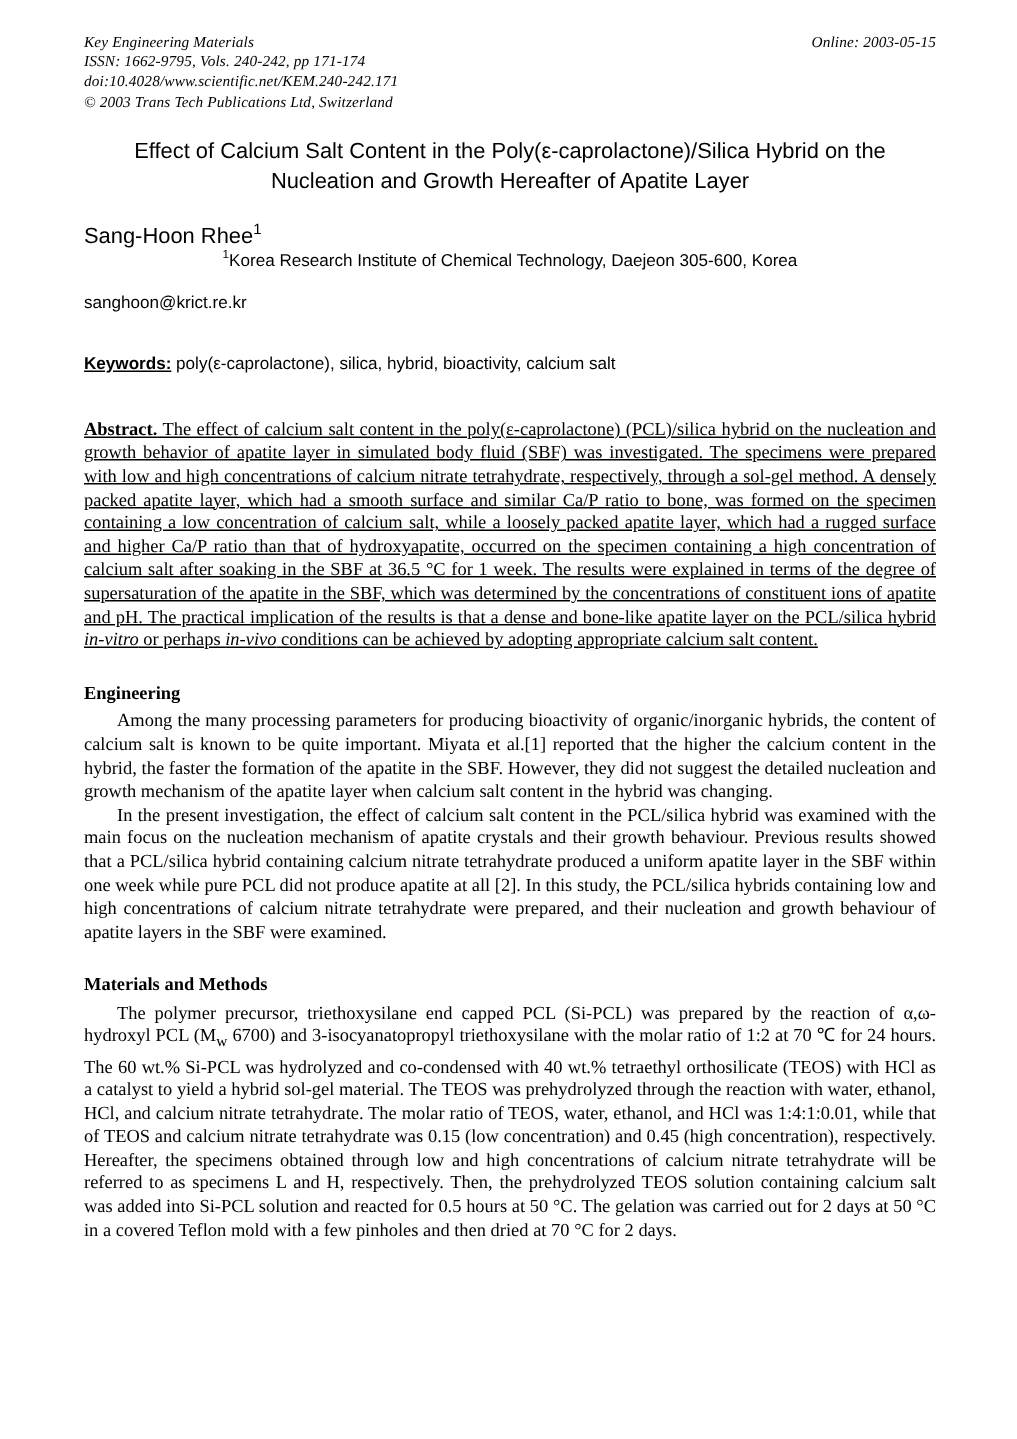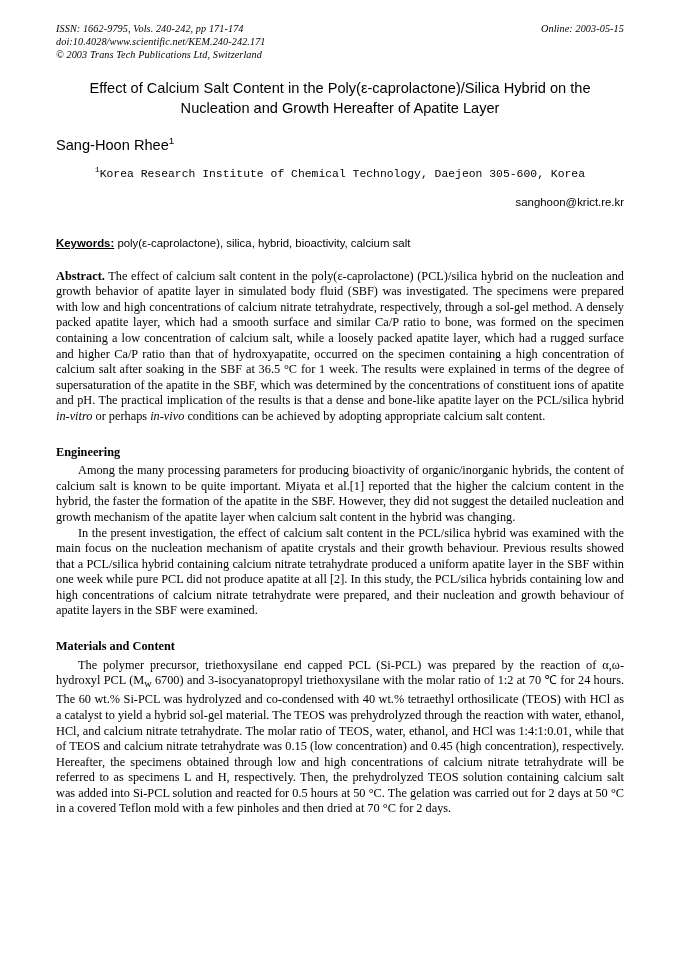--- a/index.html
+++ b/index.html
@@ -58,32 +58,31 @@
     font-weight: normal;
   }
   .author {
     margin-top: 18px;
     font-family: "Liberation Sans", sans-serif;
     font-size: 14.6px;
     line-height: 18px;
     text-align: left;
   }
   .affiliation {
-    margin-top: 13px;
-    font-family: Liberation Mono, monospace;
+    font-family: Liberation Sans, sans-serif;
     font-size: 11.4px;
     line-height: 15px;
     text-align: center;
   }
   .email {
     margin-top: 13px;
     font-family: "Liberation Sans", sans-serif;
     font-size: 11.4px;
     line-height: 15px;
-    text-align: right;
+    text-align: left;
   }
   sup {
     font-size: 0.68em;
     vertical-align: super;
     line-height: 0;
   }
 
   
   .keywords {
     margin-top: 26px;
@@ -91,24 +90,25 @@
     font-size: 11.4px;
     line-height: 15px;
   }
   .keywords .kw-label {
     font-weight: bold;
     text-decoration: underline;
   }
 
   
   .abstract {
-    margin-top: 18px;
+    margin-top: 28px;
     font-size: 12.3px;
     line-height: 15.6px;
     text-align: justify;
+    text-decoration: underline;
   }
   .abstract .ab-label {
     font-weight: bold;
   }
   .section-head {
     margin-top: 20px;
     font-size: 12.3px;
     font-weight: bold;
     line-height: 15.6px;
   }
@@ -128,20 +128,21 @@
   i, .it { font-style: italic; }
 </style>
 </head>
 <body>
 
 <div class="page">
   <div class="content">
 
     <div class="masthead">
       <div class="online">Online: 2003-05-15</div>
+      <div class="masthead-line">Key Engineering Materials</div>
       <div class="masthead-line">ISSN: 1662-9795, Vols. 240-242, pp 171-174</div>
       <div class="masthead-line">doi:10.4028/www.scientific.net/KEM.240-242.171</div>
       <div class="masthead-line">© 2003 Trans Tech Publications Ltd, Switzerland</div>
     </div>
 
     <div class="title">
       <span>Effect of Calcium Salt Content in the Poly(</span><span>ε</span><span>-caprolactone)/Silica Hybrid on the</span><br>
       <span>Nucleation and Growth Hereafter of Apatite Layer</span>
     </div>
 
@@ -163,19 +164,19 @@
     <div class="abstract">
       <span class="ab-label">Abstract.</span><span> The effect of calcium salt content in the poly(</span><span>ε</span><span>-caprolactone) (PCL)/silica hybrid on the nucleation and growth behavior of apatite layer in simulated body fluid (SBF) was investigated. The specimens were prepared with low and high concentrations of calcium nitrate tetrahydrate, respectively, through a sol-gel method. A densely packed apatite layer, which had a smooth surface and similar Ca/P ratio to bone, was formed on the specimen containing a low concentration of calcium salt, while a loosely packed apatite layer, which had a rugged surface and higher Ca/P ratio than that of hydroxyapatite, occurred on the specimen containing a high concentration of calcium salt after soaking in the SBF at 36.5 </span><span>°C</span><span> for 1 week. The results were explained in terms of the degree of supersaturation of the apatite in the SBF, which was determined by the concentrations of constituent ions of apatite and pH. The practical implication of the results is that a dense and bone-like apatite layer on the PCL/silica hybrid </span><i>in-vitro</i><span> or perhaps </span><i>in-vivo</i><span> conditions can be achieved by adopting appropriate calcium salt content.</span>
     </div>
 
     <div class="section-head">Engineering</div>
     <div class="section-body">
       <p class="para first">Among the many processing parameters for producing bioactivity of organic/inorganic hybrids, the content of calcium salt is known to be quite important. Miyata et al.[1] reported that the higher the calcium content in the hybrid, the faster the formation of the apatite in the SBF. However, they did not suggest the detailed nucleation and growth mechanism of the apatite layer when calcium salt content in the hybrid was changing.</p>
       <p class="para">In the present investigation, the effect of calcium salt content in the PCL/silica hybrid was examined with the main focus on the nucleation mechanism of apatite crystals and their growth behaviour. Previous results showed that a PCL/silica hybrid containing calcium nitrate tetrahydrate produced a uniform apatite layer in the SBF within one week while pure PCL did not produce apatite at all [2]. In this study, the PCL/silica hybrids containing low and high concentrations of calcium nitrate tetrahydrate were prepared, and their nucleation and growth behaviour of apatite layers in the SBF were examined.</p>
     </div>
 
-    <div class="section-head">Materials and Content</div>
+    <div class="section-head">Materials and Methods</div>
     <div class="section-body">
       <p class="para first"><span>The polymer precursor, triethoxysilane end capped PCL (Si-PCL) was prepared by the reaction of </span><span>α,ω</span><span>-hydroxyl PCL (M</span><sub>w</sub><span> 6700) and 3-isocyanatopropyl triethoxysilane  with the molar ratio of 1:2 at 70 </span><span>℃</span><span> for 24 hours. The 60 wt.% Si-PCL was hydrolyzed and co-condensed with 40 wt.% tetraethyl orthosilicate (TEOS) with HCl as a catalyst to yield a hybrid sol-gel material. The TEOS was prehydrolyzed through the reaction with water, ethanol, HCl, and calcium nitrate tetrahydrate. The molar ratio of TEOS, water, ethanol, and HCl was 1:4:1:0.01, while that of TEOS and calcium nitrate tetrahydrate was 0.15 (low concentration) and 0.45 (high concentration), respectively. Hereafter, the specimens obtained through low and high concentrations of calcium nitrate tetrahydrate will be referred to as specimens L and H, respectively. Then, the prehydrolyzed TEOS solution containing calcium salt was added into Si-PCL solution and reacted for 0.5 hours at 50 </span><span>°C</span><span>. The gelation was carried out for 2 days at 50 </span><span>°C</span><span> in a covered Teflon mold with a few pinholes and then dried at 70 </span><span>°C</span><span> for 2 days.</span></p>
     </div>
 
   </div>
 </div>
 
 </body></html>

